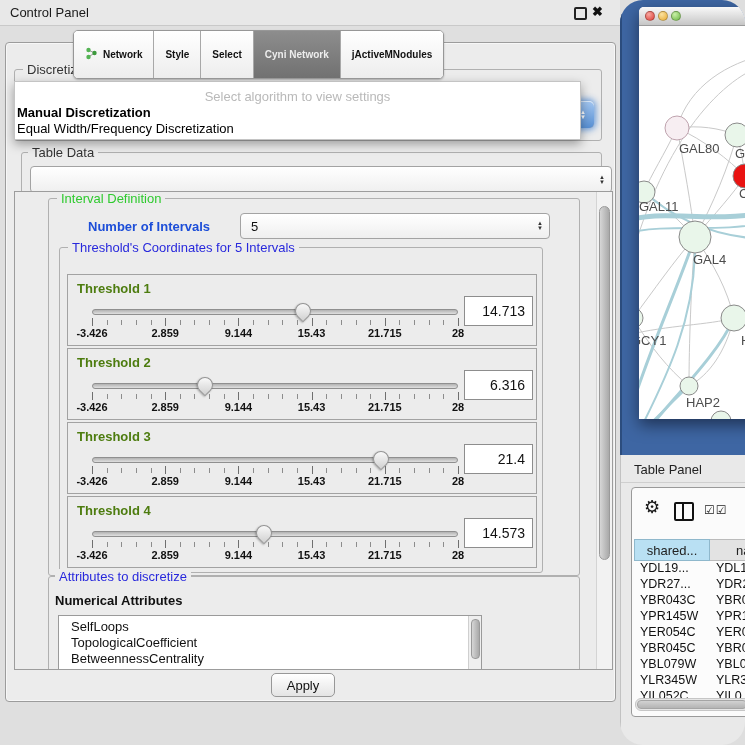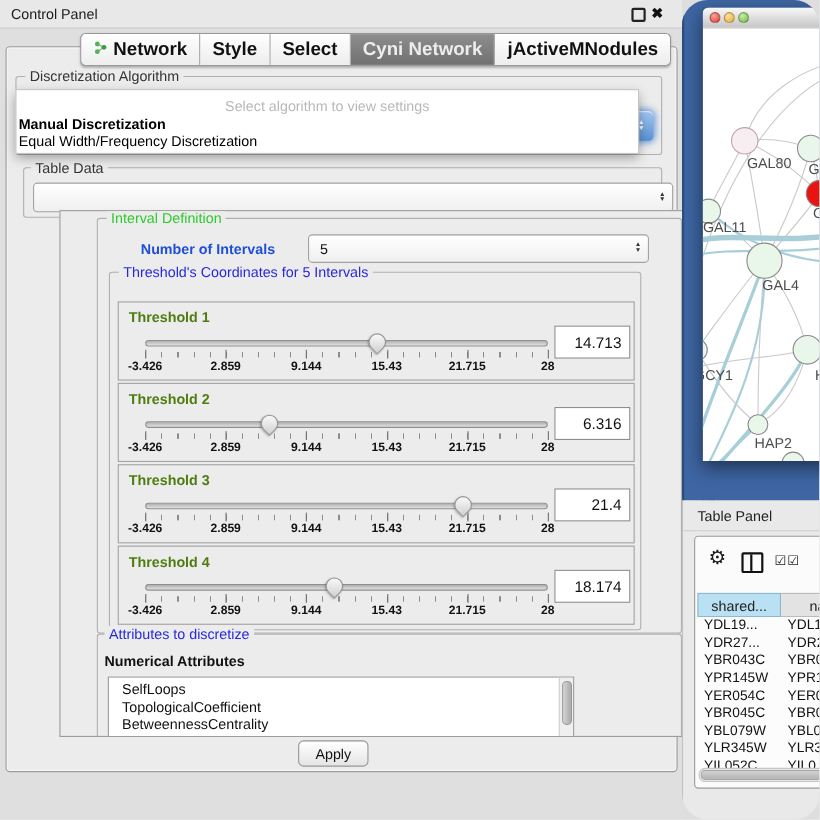--- a/index.html
+++ b/index.html
@@ -9,21 +9,21 @@
   #cp{position:absolute;left:0;top:0;width:620px;height:745px;background:#dfdfdf;}
   .titlebar{position:absolute;left:0;top:0;width:100%;height:25px;background:#e8e8e8;border-bottom:1px solid #c9c9c9;}
   .titlebar .t{position:absolute;left:10px;top:5px;font-size:13px;color:#1a1a1a;}
   .float-ic{position:absolute;left:574px;top:7px;width:9px;height:9px;border:2px solid #222;border-radius:2px;}
   .close-ic{position:absolute;left:592px;top:4px;font-size:13px;font-weight:bold;color:#111;}
   .main-panel{position:absolute;left:5px;top:42px;width:609px;height:658px;background:#ececec;
       border:1px solid #9c9c9c;border-radius:4px;box-shadow:inset 0 0 0 1px #f7f7f7;}
   
   .seg{position:absolute;display:flex;border:1px solid #979797;border-radius:5px;overflow:hidden;
        box-shadow:0 1px 2px rgba(0,0,0,.25);z-index:30;background:#fff;}
-  .seg .tab{display:flex;align-items:center;gap:5px;padding:4px 11px;font-size:17px;font-weight:bold;color:#111;
+  .seg .tab{display:flex;align-items:center;gap:5px;padding:16px 11px;font-size:10px;font-weight:bold;color:#111;
        background:linear-gradient(#ffffff,#ededed);border-left:1px solid #a8a8a8;white-space:nowrap;}
   .seg .tab:first-child{border-left:none;}
   .seg .tab.sel{background:linear-gradient(#8d8d8d,#717171);color:#ededed;}
   #top-tabs{left:73px;top:30px;}
   #bottom-tabs{left:142px;top:704px;}
   
   .group{position:absolute;border:1px solid #b0b0b0;border-radius:3px;}
   .legend{position:absolute;top:-8px;left:8px;background:#ececec;padding:0 4px;font-size:13px;white-space:nowrap;}
   .lg-dark{color:#333;}.lg-green{color:#2fca2f;}.lg-blue{color:#2828dc;}
   
@@ -39,21 +39,21 @@
        display:flex;flex-direction:column;align-items:center;justify-content:center;font-size:6px;line-height:5px;color:#fff;}
   .cap::before{content:"▲";}
   .cap::after{content:"▼";}
   
   .popup{position:absolute;left:8px;top:38px;width:565px;height:57px;background:#fff;border:1px solid #c4c4c4;
        box-shadow:0 4px 10px rgba(0,0,0,.35);z-index:20;}
   .popup .ph{position:absolute;top:7px;width:100%;text-align:center;font-size:13px;color:#b9b9b9;}
   .popup .it1{position:absolute;top:23px;left:2px;font-size:13px;font-weight:bold;color:#000;}
   .popup .it2{position:absolute;top:39px;left:2px;font-size:13px;color:#000;}
   
-  .sp{position:absolute;left:8px;top:148px;width:597px;height:477px;border:1px solid #9c9c9c;overflow:hidden;background:#ececec;margin-left:40px;}
+  .sp{position:absolute;left:8px;top:148px;width:597px;height:477px;border:1px solid #9c9c9c;overflow:hidden;background:#ececec;}
   .vsb{position:absolute;top:0;right:0;width:15px;height:100%;background:#f2f2f2;border-left:1px solid #d4d4d4;}
   .vsb .th{position:absolute;left:2px;top:14px;width:9px;height:352px;border-radius:6px;
        background:linear-gradient(90deg,#d6d6d6,#a9a9a9);border:1px solid #9a9a9a;}
   
   .tbox{position:absolute;left:7px;width:468px;height:70px;border:1px solid #a2a2a2;background:#ececec;}
   .tbox .tl{position:absolute;left:9px;top:6px;font-size:13px;font-weight:bold;color:#4d7c0f;}
   .sliderw{position:absolute;left:24px;top:28px;width:366px;height:38px;}
   .track{position:absolute;left:0;right:0;top:6px;height:4px;border:1px solid #8f8f8f;border-radius:3px;
        background:linear-gradient(#b2b2b2,#e0e0e0);}
   .thumb{position:absolute;top:0;width:14px;height:14px;background:linear-gradient(135deg,#ffffff,#d0d0d0);
@@ -227,21 +227,21 @@
                   <div class="tlab" style="left: 20%;">2.859</div>
                   <div class="tmaj" style="left: 40%;"></div>
                   <div class="tlab" style="left: 40%;">9.144</div>
                   <div class="tmaj" style="left: 60%;"></div>
                   <div class="tlab" style="left: 60%;">15.43</div>
                   <div class="tmaj" style="left: 80%;"></div>
                   <div class="tlab" style="left: 80%;">21.715</div>
                   <div class="tmaj" style="left: 100%;"></div>
                   <div class="tlab" style="left: 100%;">28</div>
                 </div>
-                <div class="vfield">18.174</div>
+                <div class="vfield">14.573</div>
               </div>
             </div>
         </div>
       </div>
 
       <div class="group" style="left:33px;top:384px;width:530px;height:130px;">
         <span class="legend lg-blue" style="left:6px;">Attributes to discretize</span>
         <span style="position:absolute;left:6px;top:16px;font-size:13px;font-weight:bold;color:#111;">Numerical Attributes</span>
         <div class="alist" id="attrlist">
           <div class="alsb">

